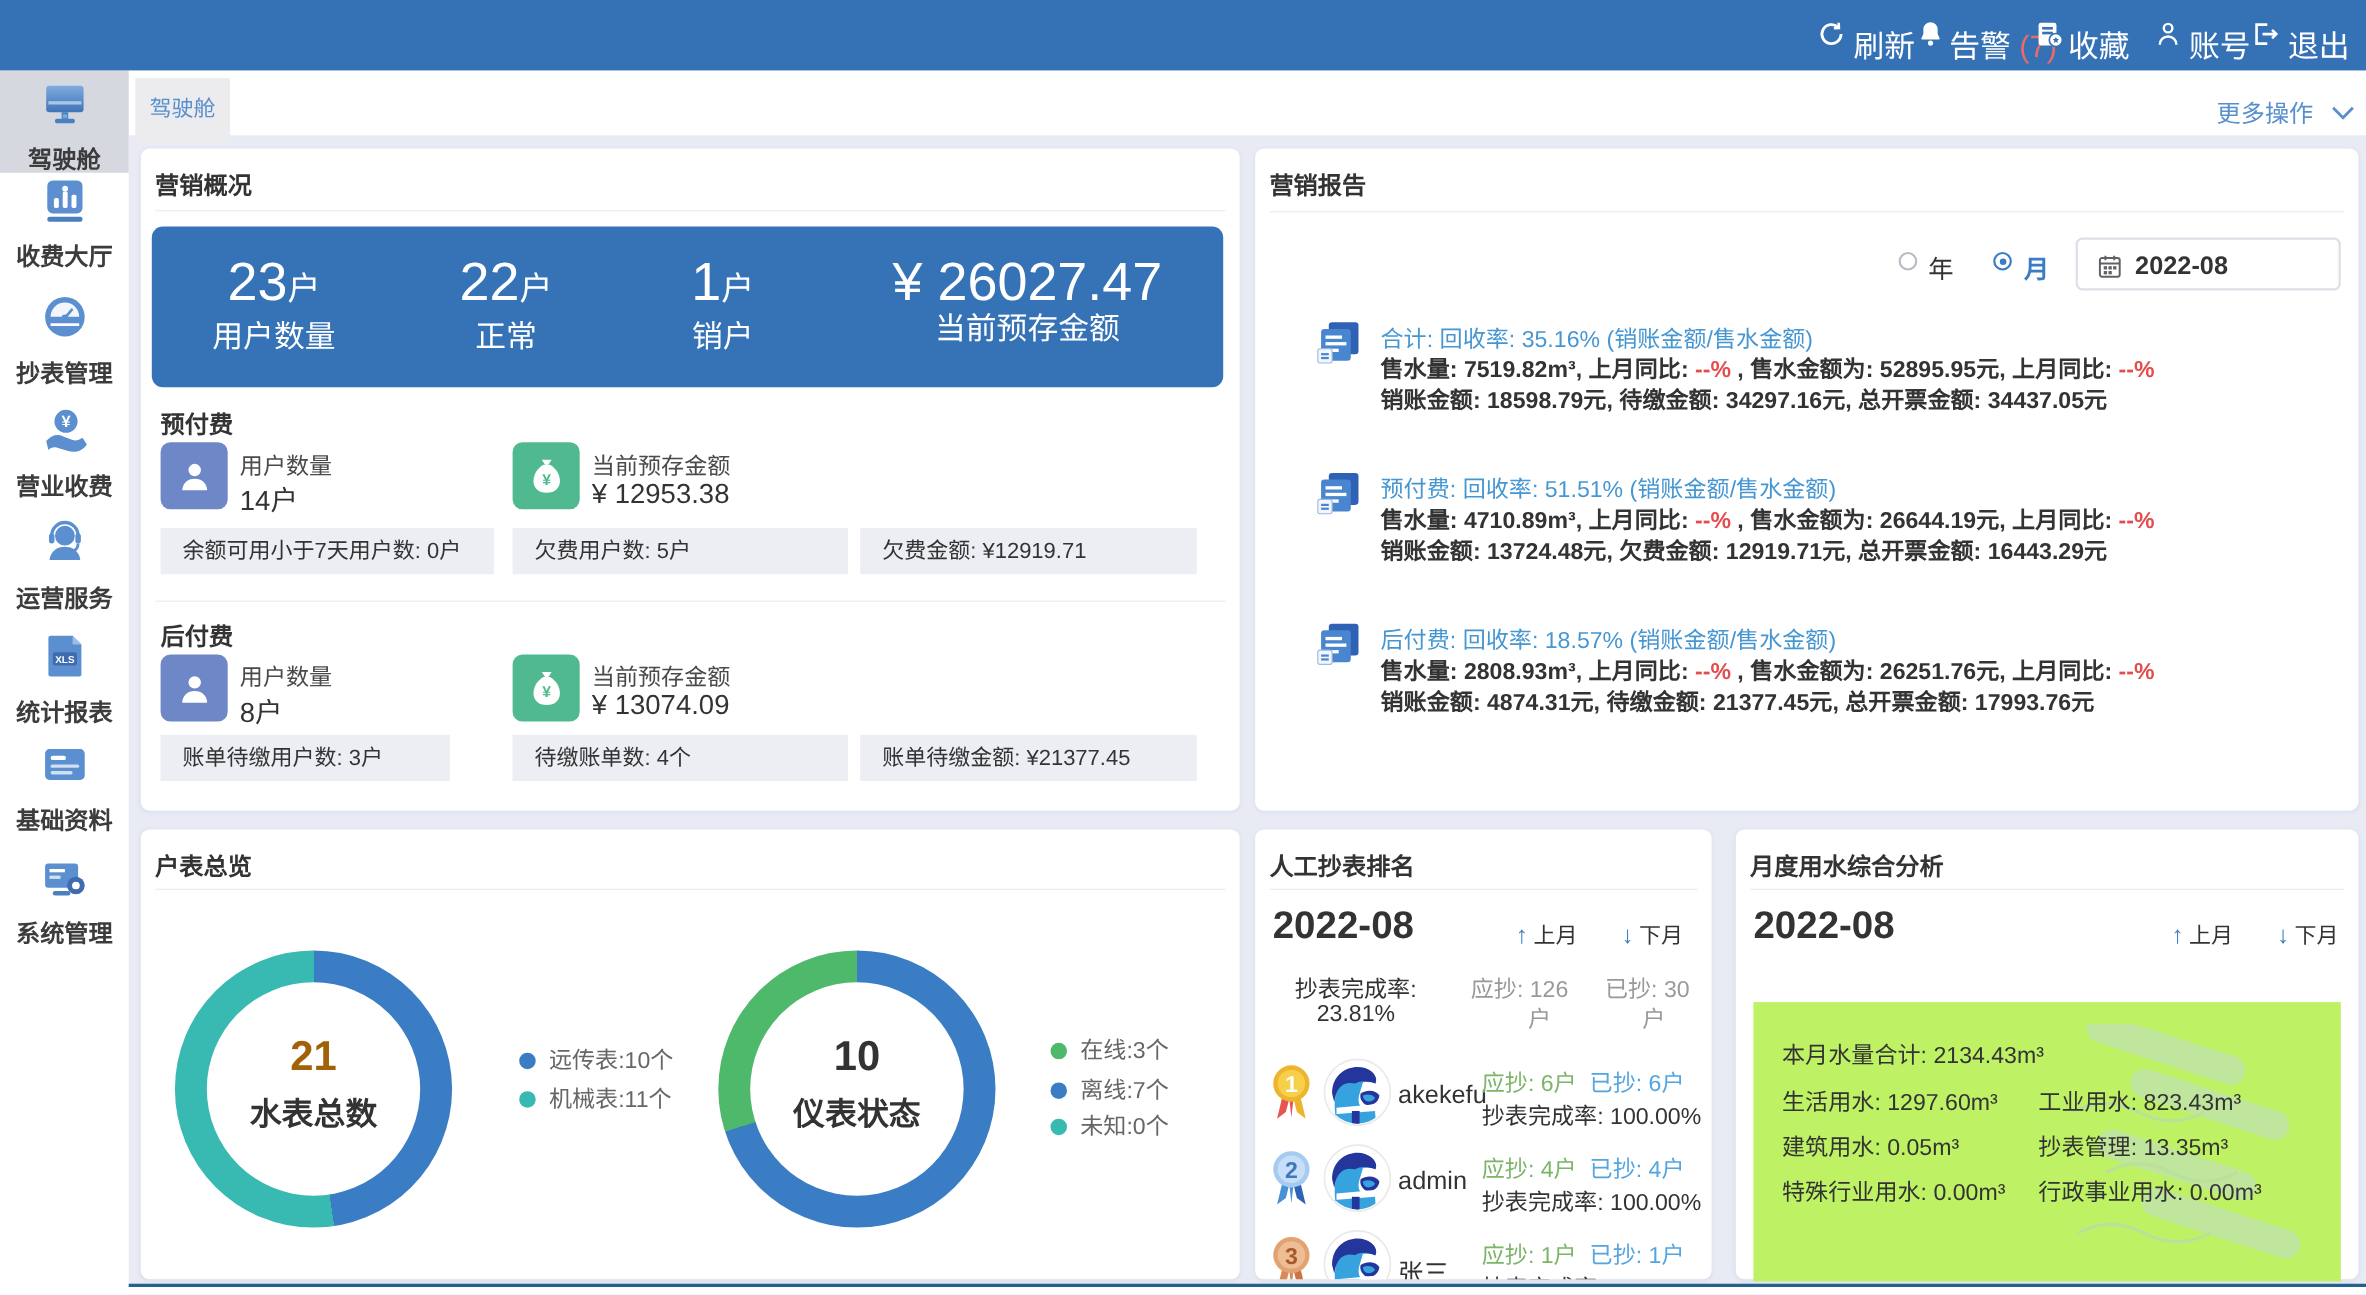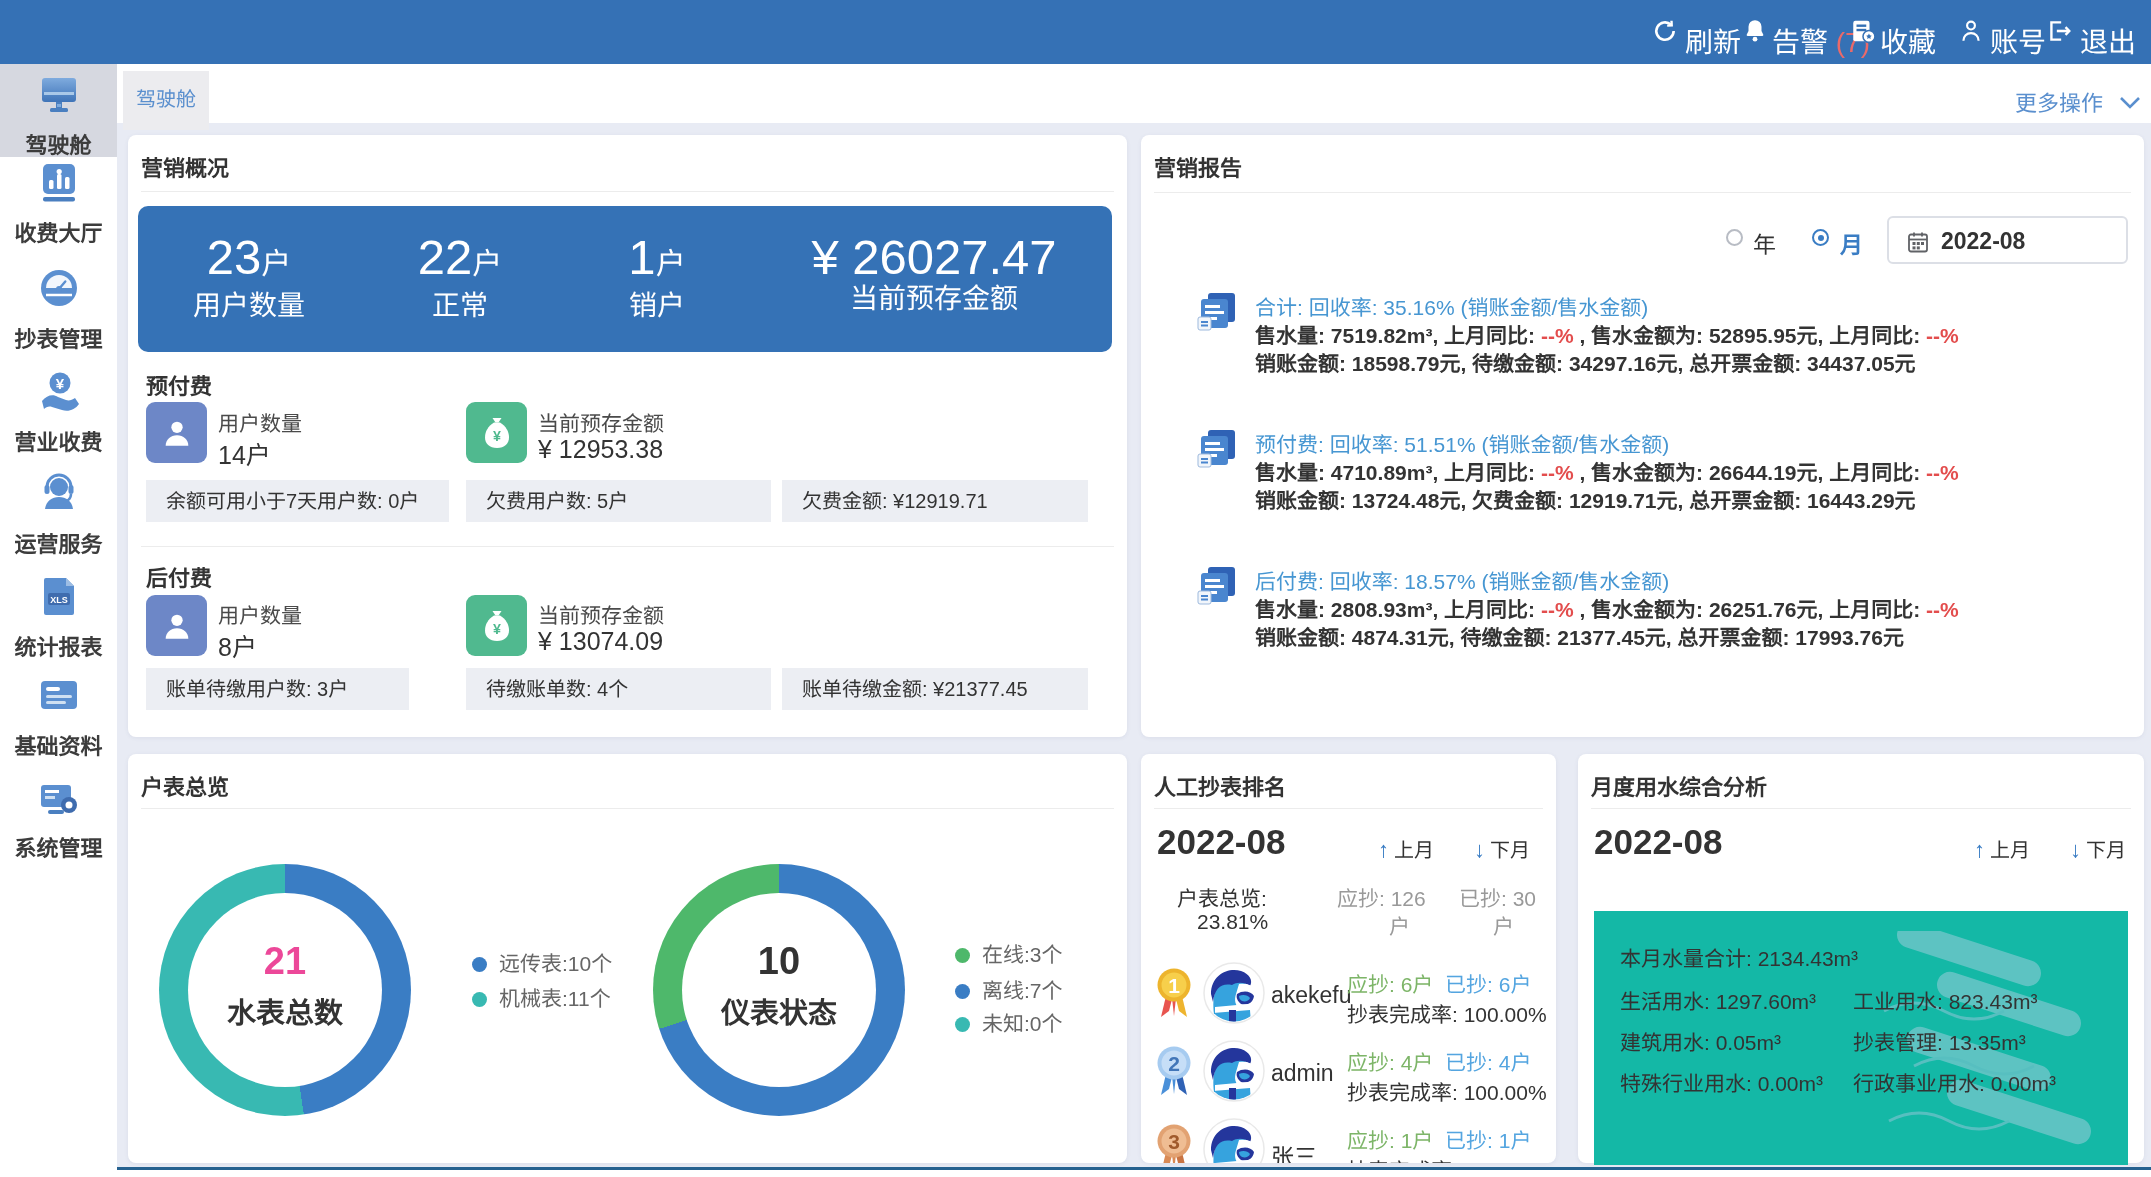--- a/index.html
+++ b/index.html
@@ -76,21 +76,21 @@
 
 .bigdate { position:absolute; font-size:35px; line-height:38px; font-weight:bold; color:#333; }
 .mon-nav { position:absolute; font-size:20px; color:#333; }
 .mon-nav .arr { color:#3a7dc4; font-size:22px; margin-right:5px; }
 .mline { position:absolute; font-size:21px; color:#333; white-space:nowrap; }
 .gray { color:#999; }
 .grn { color:#7db568; }
 .lbl2 { color:#54a5e0; }
 .rname { position:absolute; font-size:23px; color:#333; }
 
-#month-panel { position:absolute; left:16px; top:157px; width:534px; height:254px; background:#14b8a6; overflow:hidden; }
+#month-panel { position:absolute; left:16px; top:157px; width:534px; height:254px; background:#bef264; overflow:hidden; }
 
 
 #botline { position:absolute; left:0; top:1167px; width:2151px; height:10px; background:#fff; border-top:3px solid #25618f; }
 </style>
 </head>
 <body>
 
 <div id="hdr">
   <svg class="hicon" style="left:1652px;" width="26" height="26" viewBox="0 0 24 24" fill="none" stroke="#fff" stroke-width="2.4">
       <path d="M20 12a8 8 0 1 1-2.5-5.8"></path>
@@ -347,21 +347,21 @@
   <div class="repline bl" style="left:114px; top:430px;">后付费: 回收率: 18.57% (销账金额/售水金额)</div>
   <div class="repline" style="left:114px; top:458px;">售水量: 2808.93m³, 上月同比: <span class="rd">--%</span> , 售水金额为: 26251.76元, 上月同比: <span class="rd">--%</span></div>
   <div class="repline" style="left:114px; top:486px;">销账金额: 4874.31元, 待缴金额: 21377.45元, 总开票金额: 17993.76元</div>
 </div>
 
 <div class="card" id="card-meters">
   <div class="ctitle">户表总览</div>
   <div class="cdivider" style="top:54px;"></div>
   <div class="donut" style="left:31px; top:110px; background:conic-gradient(#3a7dc4 0deg 171.4deg, #38b9b2 171.4deg 360deg);">
     <div class="hole">
-        <div style="margin-top:48px; font-size:38px; line-height:40px; font-weight:bold; color:#ec4899;">21</div>
+        <div style="margin-top:48px; font-size:38px; line-height:40px; font-weight:bold; color:#a16207;">21</div>
         <div style="margin-top:8px; font-size:29px; font-weight:bold; color:#333;">水表总数</div>
       </div>
   </div>
   <div class="legend" style="left:344px; top:193px;"><span class="ldot" style="background:#3a7dc4;"></span>远传表:10个</div>
   <div class="legend" style="left:344px; top:228px;"><span class="ldot" style="background:#38b9b2;"></span>机械表:11个</div>
   <div class="donut" style="left:525px; top:110px; background:conic-gradient(#3a7dc4 0deg 252deg, #4eb86b 252deg 360deg);">
     <div class="hole">
         <div style="margin-top:48px; font-size:38px; line-height:40px; font-weight:bold; color:#333;">10</div>
         <div style="margin-top:8px; font-size:29px; font-weight:bold; color:#333;">仪表状态</div>
       </div>
@@ -370,21 +370,21 @@
   <div class="legend" style="left:827px; top:220px;"><span class="ldot" style="background:#3a7dc4;"></span>离线:7个</div>
   <div class="legend" style="left:827px; top:253px;"><span class="ldot" style="background:#38b9b2;"></span>未知:0个</div>
 </div>
 
 <div class="card" id="card-rank">
   <div class="ctitle">人工抄表排名</div>
   <div class="cdivider" style="top:54px;"></div>
   <div class="bigdate" style="left:16px; top:69px;">2022-08</div>
   <div class="mon-nav" style="left:237px; top:80px;"><span class="arr">↑</span>上月</div>
   <div class="mon-nav" style="left:333px; top:80px;"><span class="arr">↓</span>下月</div>
-  <div class="mline" style="left:36px; top:128px;">户表总览:</div>
+  <div class="mline" style="left:36px; top:128px;">抄表完成率:</div>
   <div class="mline" style="left:56px; top:156px;">23.81%</div>
   <div class="mline gray" style="left:196px; top:128px;">应抄: 126</div>
   <div class="mline gray" style="left:248px; top:156px;">户</div>
   <div class="mline gray" style="left:318px; top:128px;">已抄: 30</div>
   <div class="mline gray" style="left:352px; top:156px;">户</div>
 
   <svg class="abs" style="left:14px; top:212px;" width="40" height="56" viewBox="0 0 40 56">
     <polygon points="11,30 6,51 14,45 17,33" fill="#e8544f"></polygon>
     <polygon points="27,30 32,51 24,45 21,33" fill="#eeb42e"></polygon>
     <polygon points="17,32 19,50 21,32" fill="#e8544f"></polygon>

